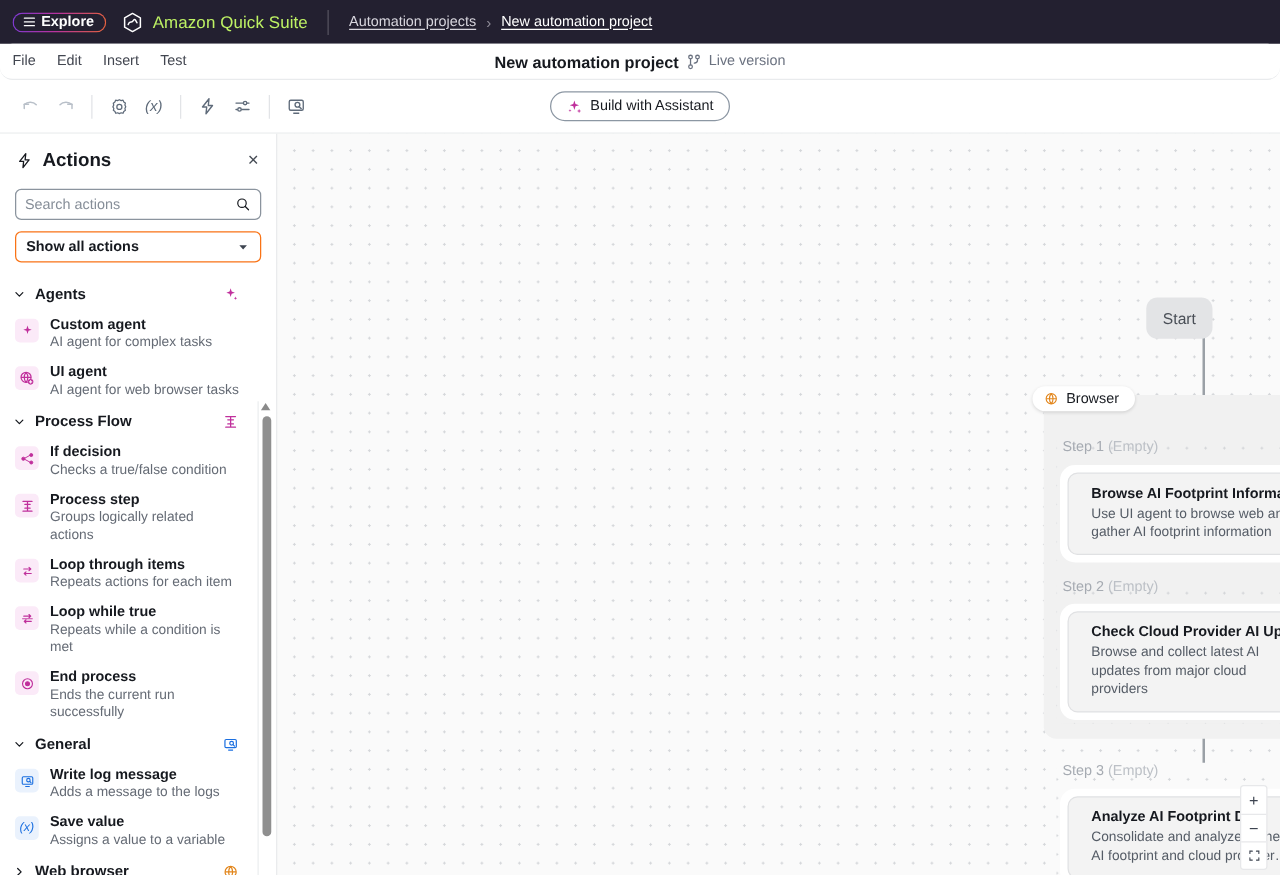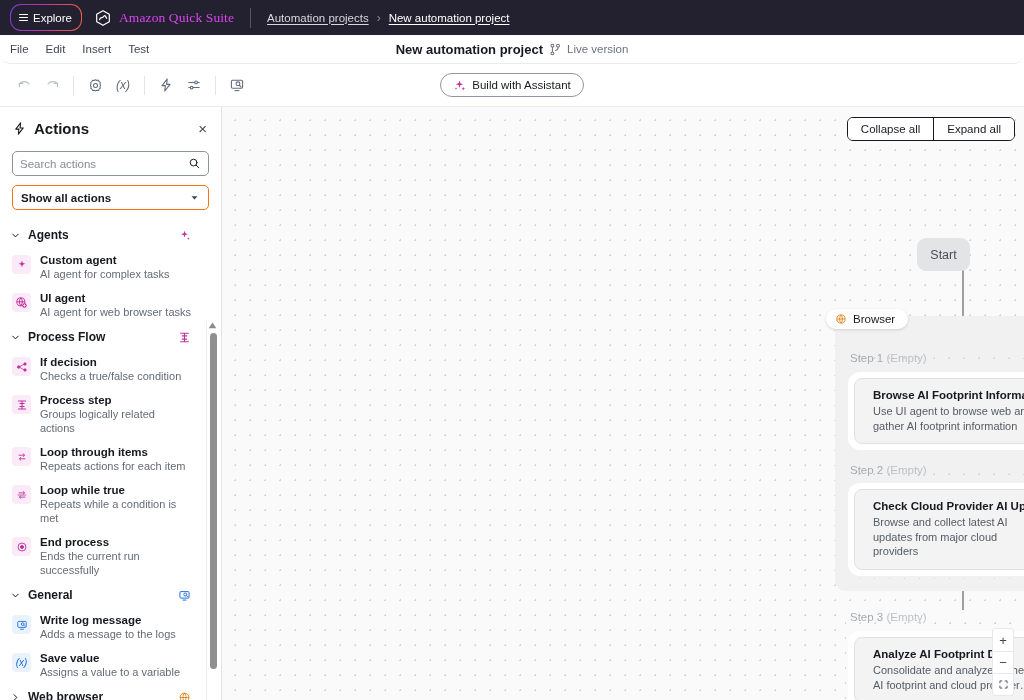--- a/index.html
+++ b/index.html
@@ -16,39 +16,40 @@
     height: 35px;
     background: #232030;
     display: flex;
     align-items: center;
     padding: 0 10px;
     gap: 10px;
     position: relative;
   }
   .explore-btn {
     display: inline-flex; align-items: center; gap: 5px;
-    height: 27px; padding: 0 9px 0 8px;
+    height: 16px; padding: 0 9px 0 8px;
     border-radius: 11px;
     color: #ffffff; font-size: 11.5px;
     background:
       linear-gradient(#232030, #232030) padding-box,
       linear-gradient(100deg, #7d3bd6 0%, #c033a8 45%, #e8643c 100%) border-box;
     border: 1.5px solid transparent;
     cursor: pointer;
     white-space: nowrap;
+    font-weight: bold;
   }
   .hamburger {
     display: inline-flex; flex-direction: column; justify-content: center;
     gap: 2px; width: 9px;
   }
   .hamburger i { display:block; height:1.2px; background:#fff; border-radius:1px; }
 
   .brand { display:flex; align-items:center; gap:7px; margin-left: 2px; }
   .brand-logo { width:18px; height:18px; }
-  .brand-name { color:#d946ef; font-size:13.5px; letter-spacing:.1px;font-family:Liberation Serif, serif; }
+  .brand-name { color:#bef264; font-size:13.5px; letter-spacing:.1px; }
 
   .vdiv { width:1px; height:20px; background:#56525f; margin:0 6px; }
 
   .crumb {
     color:#d8d6de; font-size:11.5px; text-decoration: underline;
     text-underline-offset: 2px; cursor:pointer; white-space:nowrap;
   }
   .crumb.current { color:#ffffff; }
   .crumb-sep { color:#8d8a96; font-size:12px; margin:0 8px; }
 
@@ -636,24 +637,20 @@
       <svg width="9" height="7" viewBox="0 0 10 8" fill="#8a8a8a">
           <path d="M5 0.5 9.3 7H0.7z"></path>
         </svg>
     </div>
     <div class="sb-track"></div>
     <div class="sb-thumb"></div>
   </div>
 
   <div class="canvas">
 
-    <div class="collapse-group">
-      <div class="cg-btn">Collapse all</div>
-      <div class="cg-btn">Expand all</div>
-    </div>
 
     <div class="spine"></div>
 
     <div class="terminal" id="node-start">Start</div>
 
     <div class="group-box"></div>
 
     <div class="step-slot" id="slot-1"></div>
     <div class="step-slot" id="slot-2"></div>
     <div class="step-slot outer" id="slot-3"></div>

